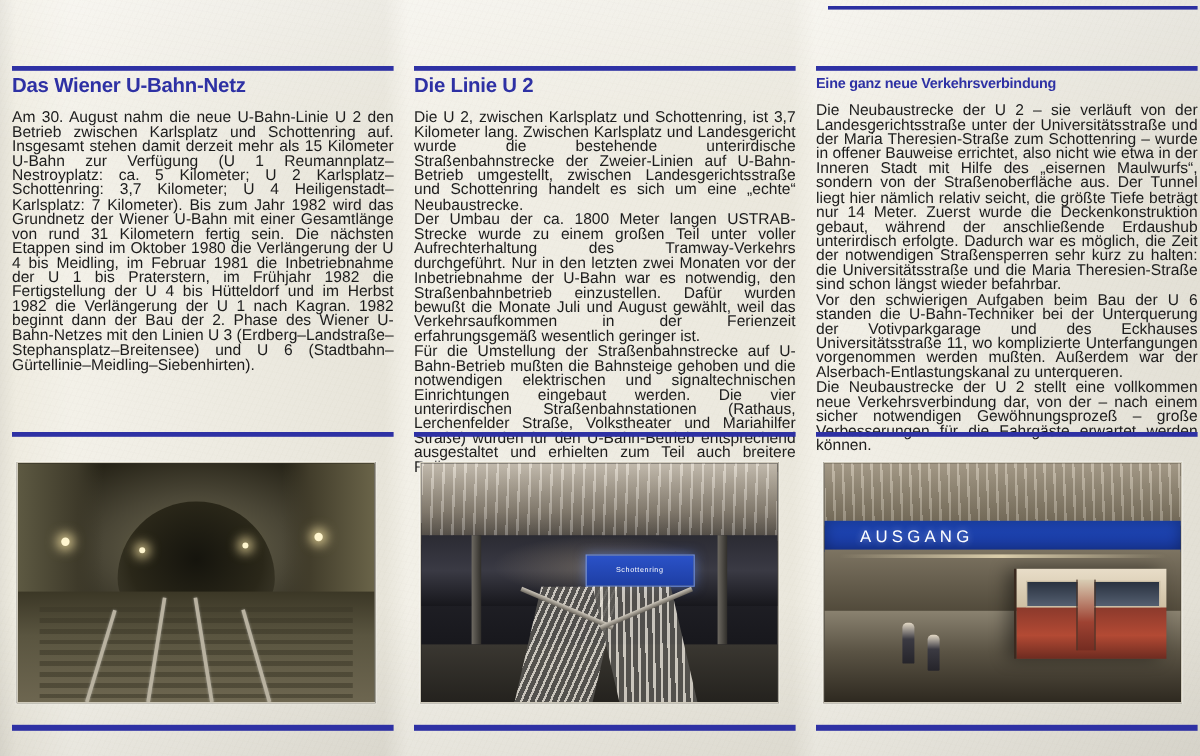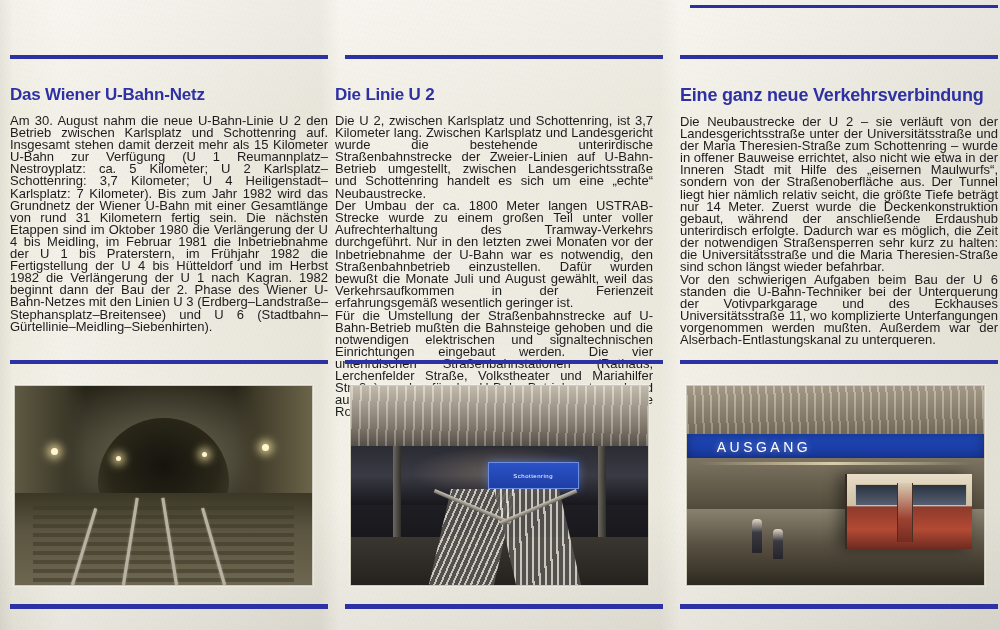--- a/index.html
+++ b/index.html
@@ -72,35 +72,34 @@
   .rule-bot-2 { top: 360px; left: 345px; width: 318px; height: 4px; }
   .rule-bot-3 { top: 360px; left: 680px; width: 318px; height: 4px; }
 
   .rule-foot-1 { top: 604px; left: 10px;  width: 318px; height: 5px; }
   .rule-foot-2 { top: 604px; left: 345px; width: 318px; height: 5px; }
   .rule-foot-3 { top: 604px; left: 680px; width: 318px; height: 5px; }
 
   .column {
     position: absolute;
     top: 62px;
-    margin-top: 23px;
   }
   .col1 { left: 10px;  width: 318px; }
-  .col2 { left: 335px; width: 318px; }
+  .col2 { left: 345px; width: 318px; }
   .col3 { left: 680px; width: 318px; }
 
   .headline {
     color: #2e31a4;
     font-weight: bold;
     font-size: 17px;
     letter-spacing: -0.2px;
     margin: 0 0 10px 0;
     white-space: nowrap;
   }
-  .col3 .headline { font-size: 18px; }
+  .col3 .headline { font-size: 12px; }
 
   .body-text {
     font-size: 13px;
     line-height: 12.1px;
     color: #1c1c1c;
     text-align: justify;
     text-justify: inter-word;
     hyphens: manual;
   }
   .body-text p { margin: 0; }
@@ -337,20 +336,21 @@
       <p>Der Umbau der ca. 1800 Meter langen USTRAB-Strecke wurde zu einem großen Teil unter voller Aufrechterhaltung des Tramway-Verkehrs durchgeführt. Nur in den letzten zwei Monaten vor der Inbetriebnahme der U-Bahn war es notwendig, den Straßenbahnbetrieb einzustellen. Dafür wurden bewußt die Monate Juli und August gewählt, weil das Verkehrsaufkommen in der Ferienzeit erfahrungsgemäß wesentlich geringer ist.</p>
       <p>Für die Umstellung der Straßenbahnstrecke auf U-Bahn-Betrieb mußten die Bahnsteige gehoben und die notwendigen elektrischen und signaltechnischen Einrichtungen eingebaut werden. Die vier unterirdischen Straßenbahnstationen (Rathaus, Lerchenfelder Straße, Volkstheater und Mariahilfer Straße) wurden für den U-Bahn-Betrieb entsprechend ausgestaltet und erhielten zum Teil auch breitere Rolltreppen.</p>
     </div>
   </div>
 
   <div class="column col3">
     <h1 class="headline">Eine ganz neue Verkehrsverbindung</h1>
     <div class="body-text">
       <p>Die Neubaustrecke der U 2 – sie verläuft von der Landesgerichtsstraße unter der Universitätsstraße und der Maria Theresien-Straße zum Schottenring – wurde in offener Bauweise errichtet, also nicht wie etwa in der Inneren Stadt mit Hilfe des „eisernen Maulwurfs“, sondern von der Straßenoberfläche aus. Der Tunnel liegt hier nämlich relativ seicht, die größte Tiefe beträgt nur 14 Meter. Zuerst wurde die Deckenkonstruktion gebaut, während der anschließende Erdaushub unterirdisch erfolgte. Dadurch war es möglich, die Zeit der notwendigen Straßensperren sehr kurz zu halten: die Universitätsstraße und die Maria Theresien-Straße sind schon längst wieder befahrbar.</p>
       <p>Vor den schwierigen Aufgaben beim Bau der U 6 standen die U-Bahn-Techniker bei der Unterquerung der Votivparkgarage und des Eckhauses Universitätsstraße 11, wo komplizierte Unterfangungen vorgenommen werden mußten. Außerdem war der Alserbach-Entlastungskanal zu unterqueren.</p>
+      <p>Die Neubaustrecke der U 2 stellt eine vollkommen neue Verkehrsverbindung dar, von der – nach einem sicher notwendigen Gewöhnungsprozeß – große Verbesserungen für die Fahrgäste erwartet werden können.</p>
     </div>
   </div>
 
   <div class="rule rule-bot-1"></div>
   <div class="rule rule-bot-2"></div>
   <div class="rule rule-bot-3"></div>
 
   <div class="photo photo1">
     <div class="ph-inner">
       <div class="tunnel-bg"></div>

